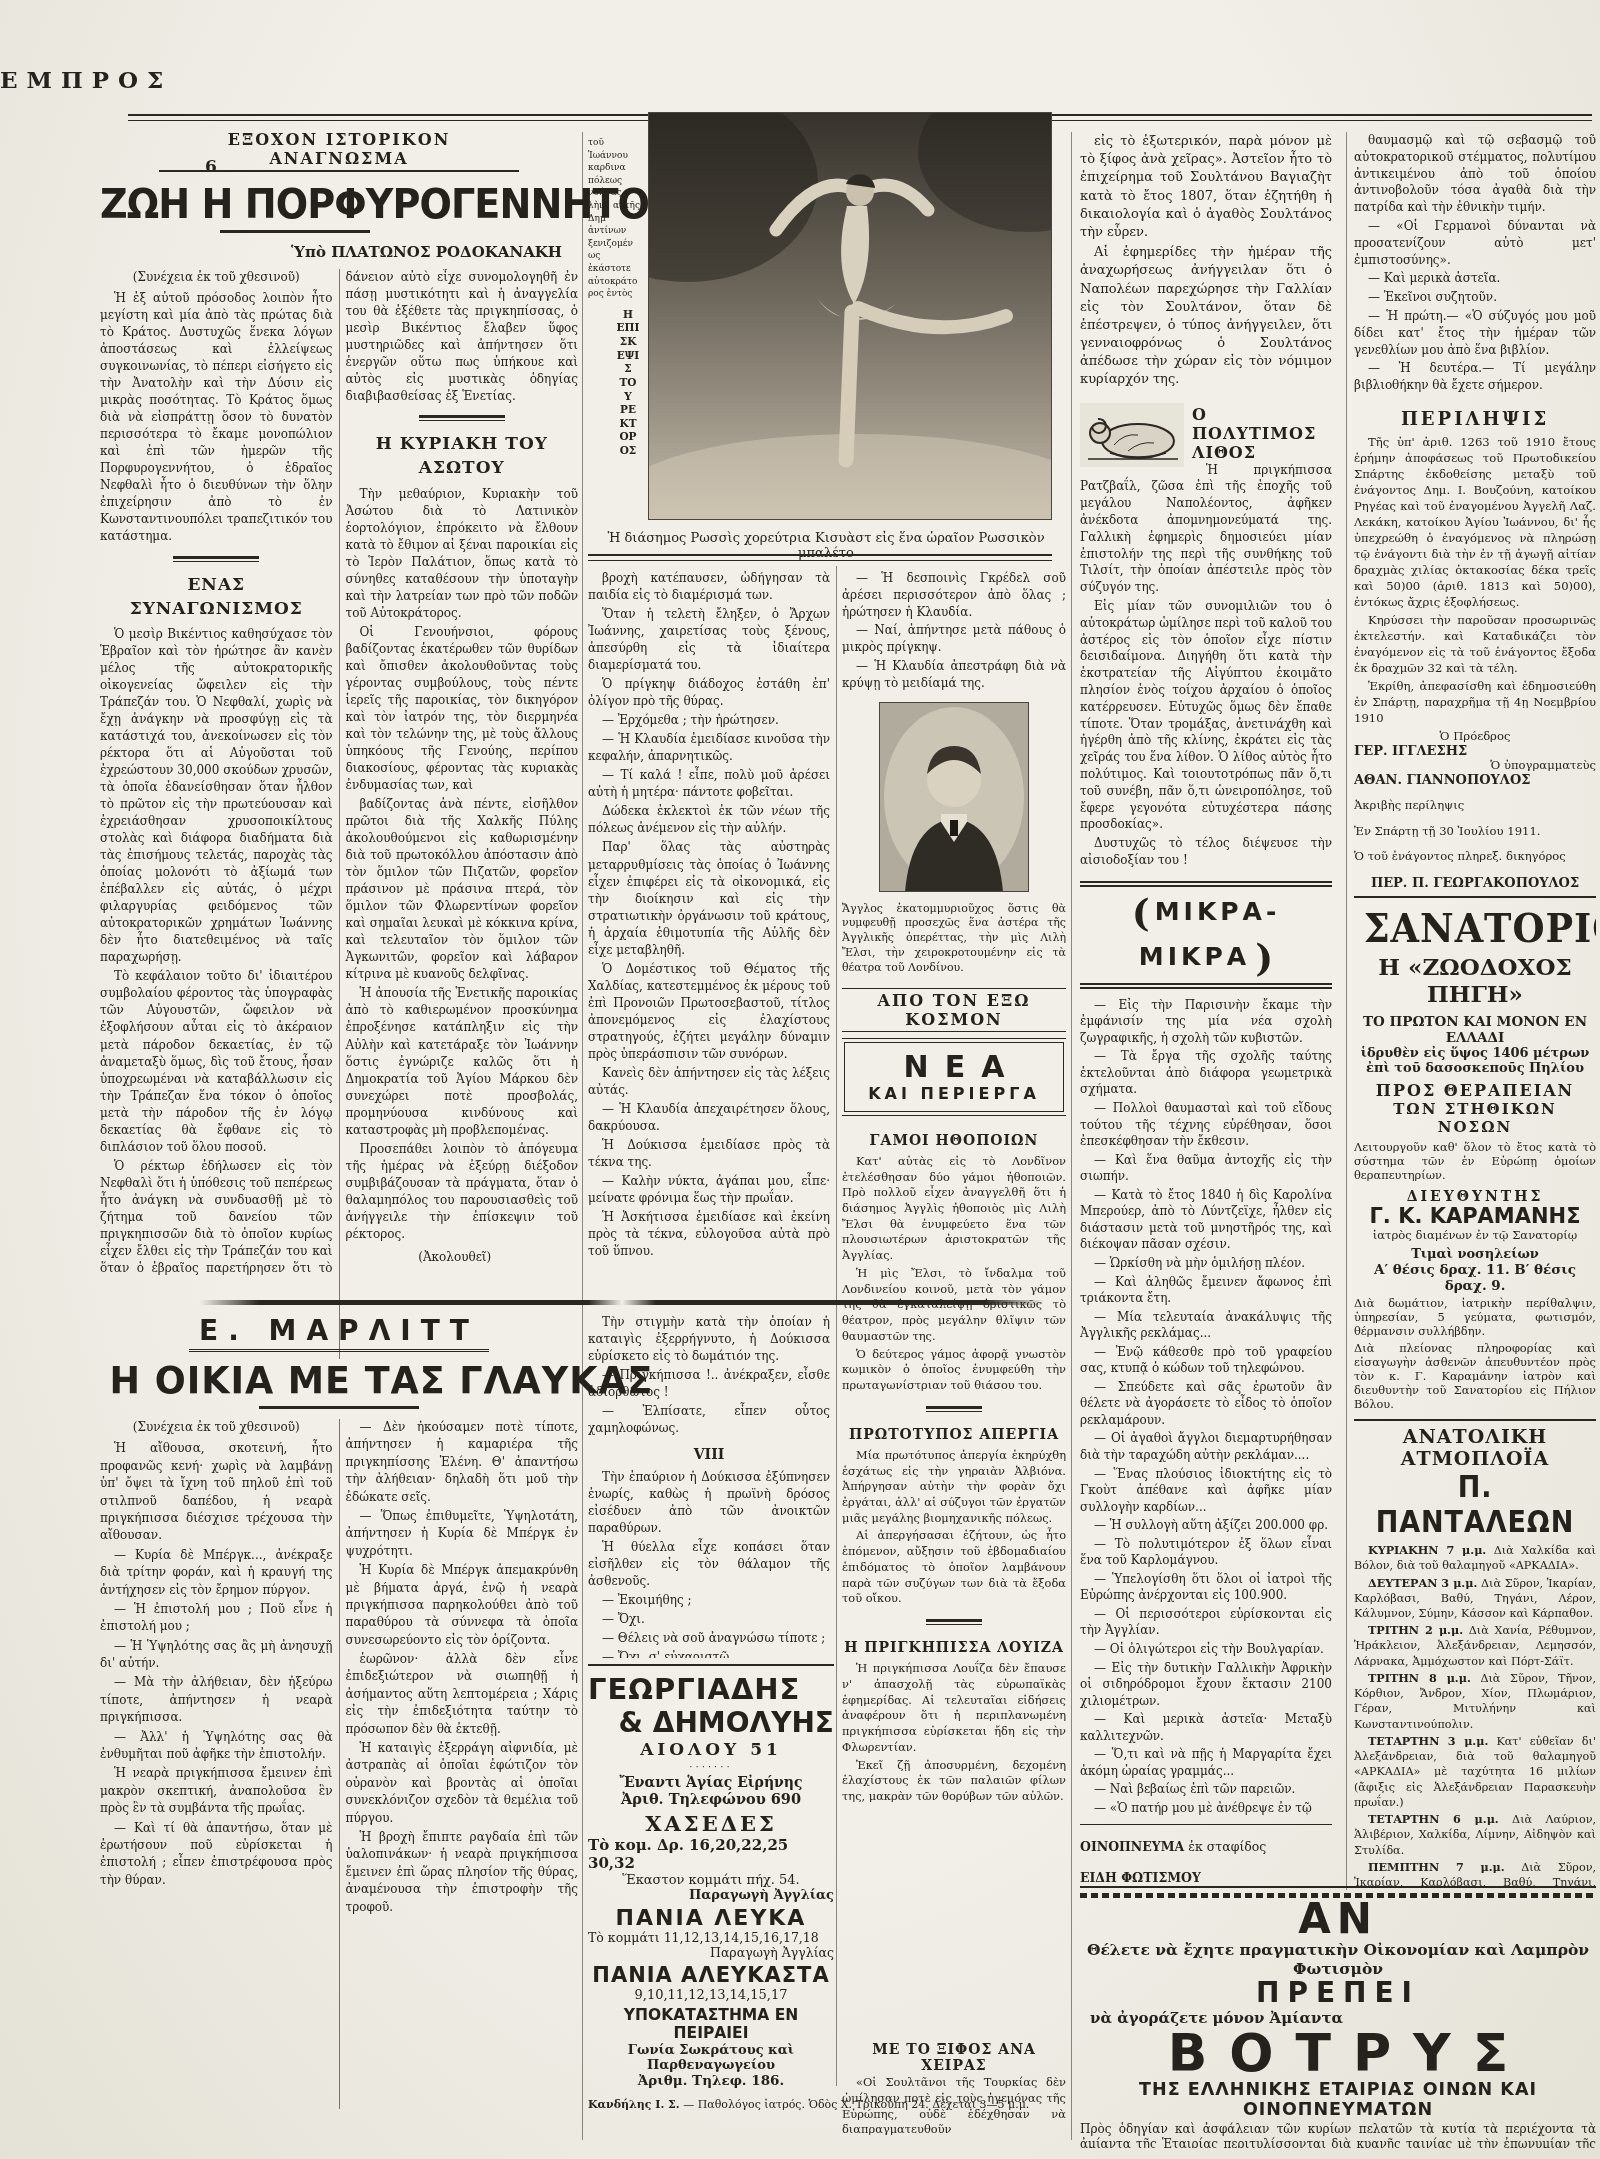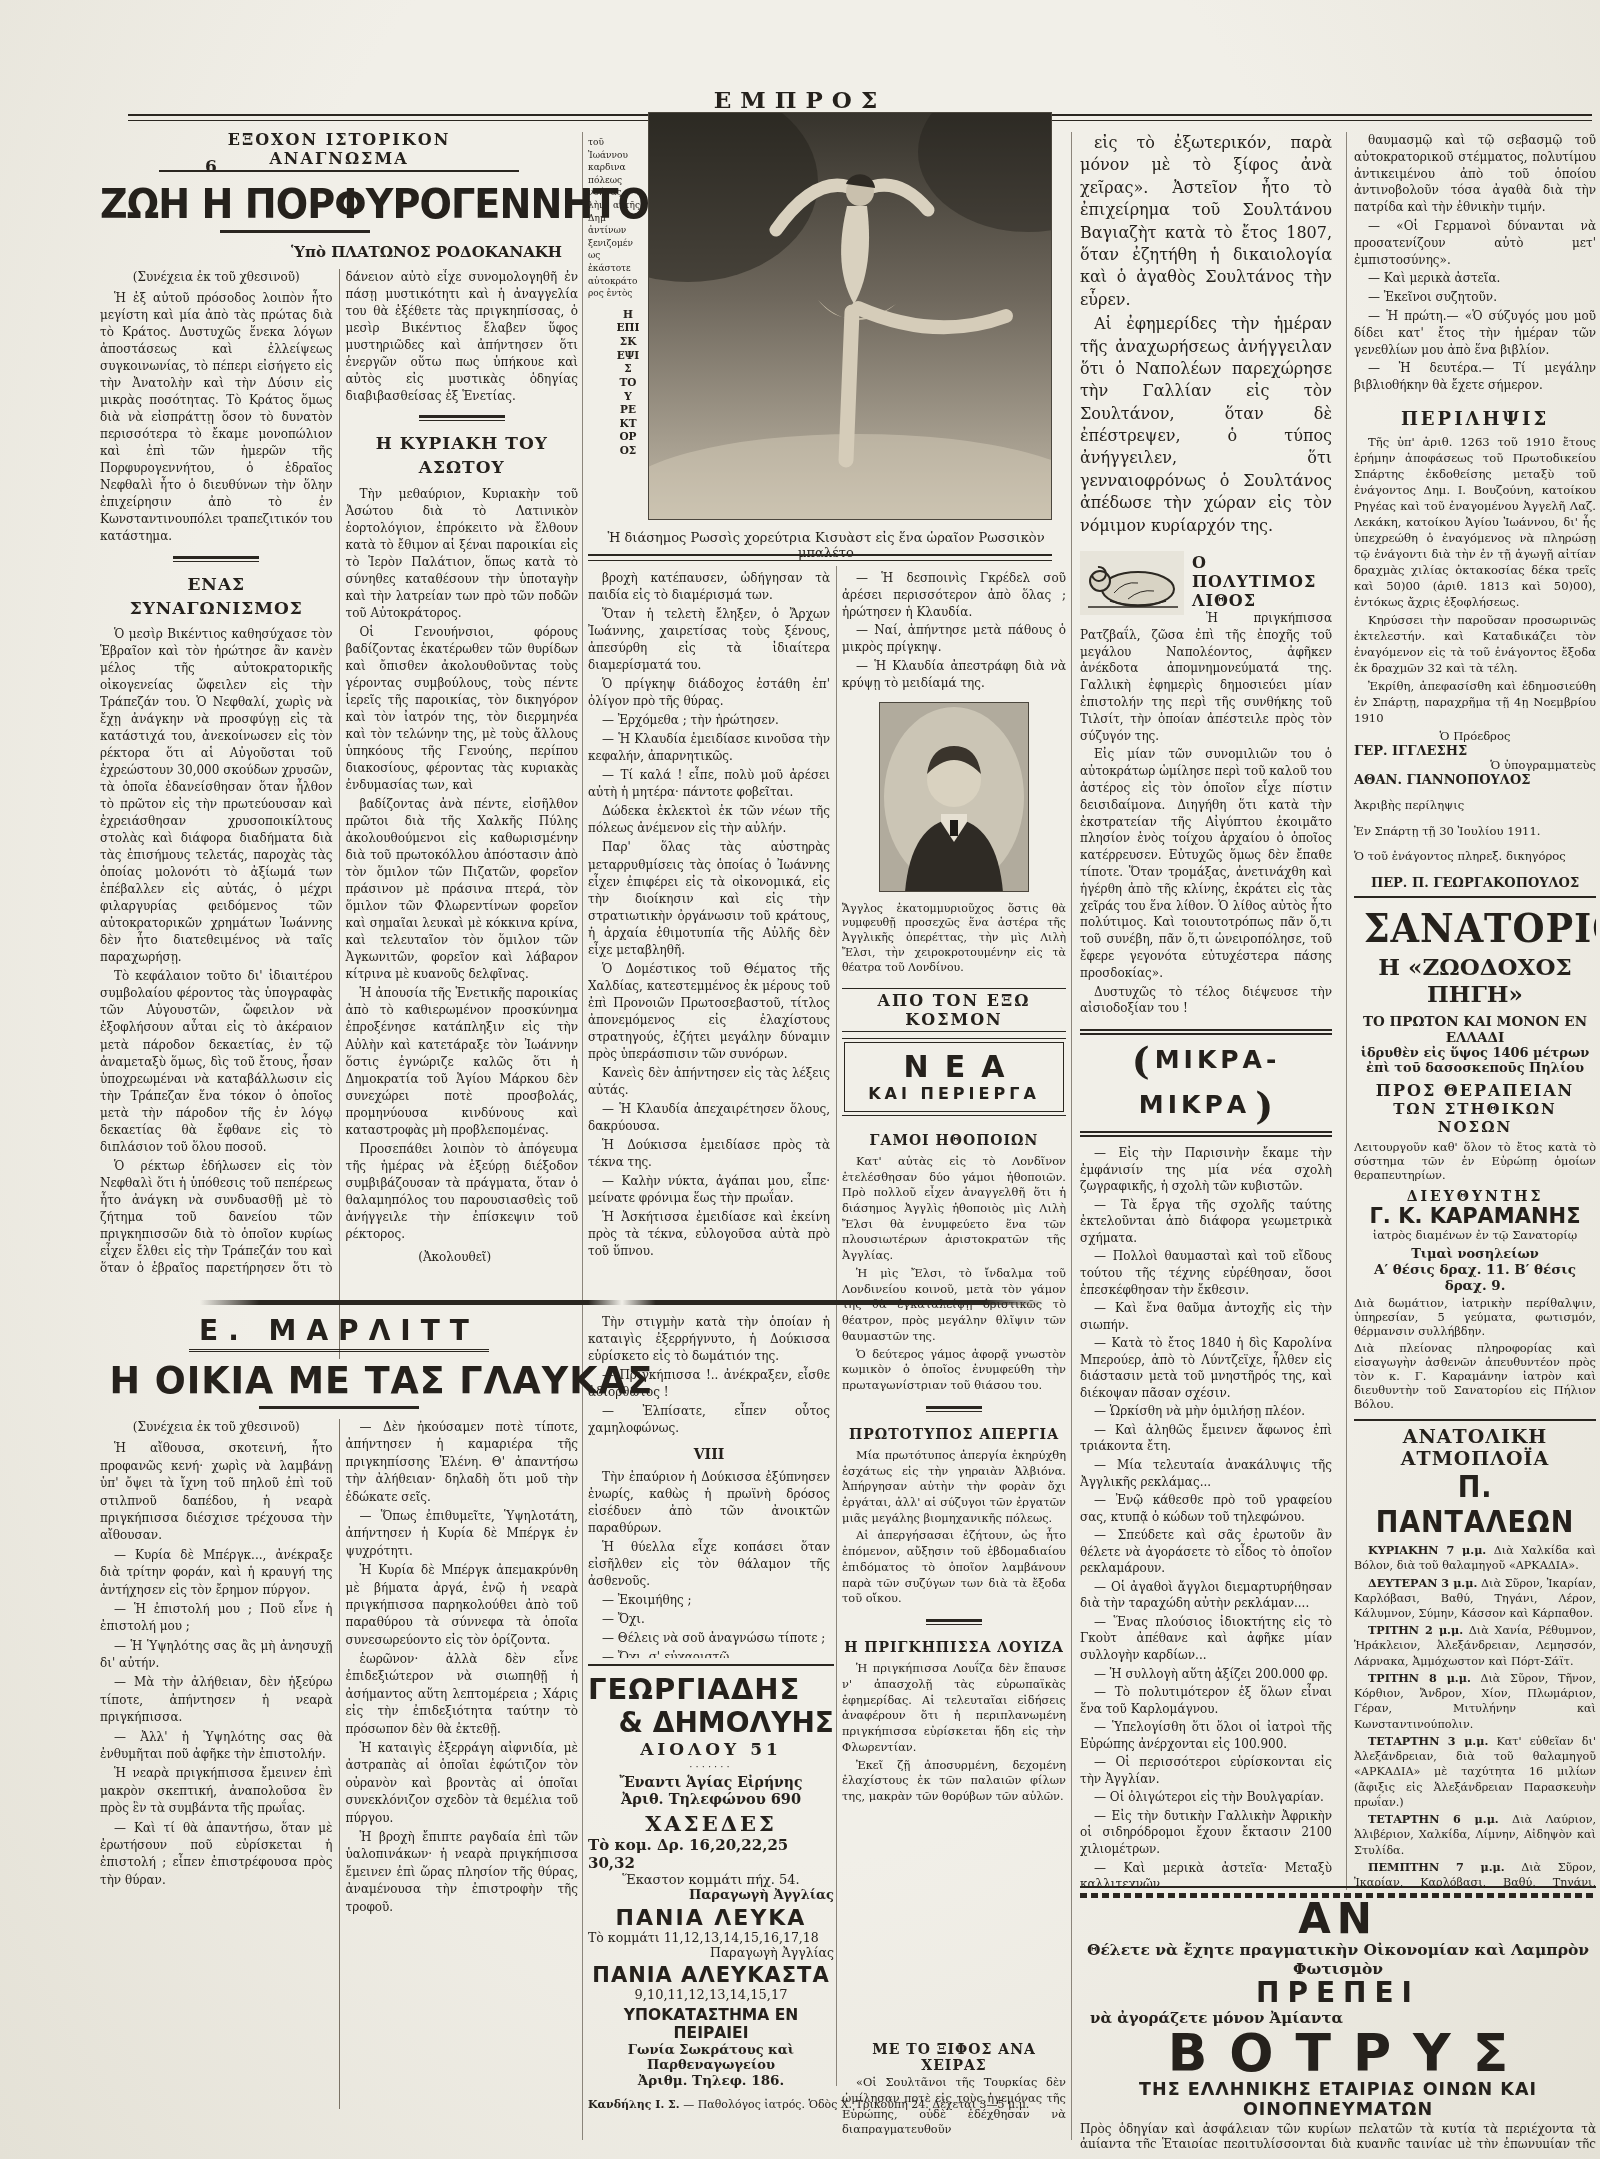--- a/index.html
+++ b/index.html
@@ -17,21 +17,21 @@
   .endmark{text-align:center;padding-right:14px;font-size:12px;margin-top:6px;}
   b{font-weight:bold;}
   .adcenter{text-align:center;}
 </style>
 </head>
 <body>
 
 <div class="page">
 
   <div class="abs" style="left:205px;top:156px;font-weight:bold;font-size:17px;">6</div>
-  <div class="abs" style="left:0;right:0;top:86px;text-align:center;font-weight:bold;font-size:23px;letter-spacing:9px;">ΕΜΠΡΟΣ</div>
+  <div class="abs" style="left:0;right:0;top:66px;text-align:left;font-weight:bold;font-size:23px;letter-spacing:9px;">ΕΜΠΡΟΣ</div>
   <div class="hrule" style="left:128px;right:8px;top:114px;"></div>
 
   <div class="vrule" style="left:582px;top:132px;height:2008px;"></div>
   <div class="vrule" style="left:836px;top:566px;height:1520px;"></div>
   <div class="vrule" style="left:1071px;top:132px;height:2008px;"></div>
   <div class="vrule" style="left:1346px;top:132px;height:1758px;"></div>
 
   <section class="abs" style="left:100px;top:130px;width:478px;">
     <div style="width:360px;margin:0 auto;text-align:center;font-weight:bold;font-size:16px;letter-spacing:2px;border-bottom:2px solid #2a2620;padding-bottom:2px;">ΕΞΟΧΟΝ ΙΣΤΟΡΙΚΟΝ ΑΝΑΓΝΩΣΜΑ</div>
     <h1 style="margin:8px 0 0 0;font-family:'DejaVu Sans',sans-serif;font-weight:bold;font-size:41px;letter-spacing:-1px;white-space:nowrap;transform:scaleX(.93);transform-origin:left;">ΖΩΗ Η ΠΟΡΦΥΡΟΓΕΝΝΗΤΟΣ</h1>
@@ -161,21 +161,21 @@
         <p>Ἐκεῖ ζῇ ἀποσυρμένη, δεχομένη ἐλαχίστους ἐκ τῶν παλαιῶν φίλων της, μακρὰν τῶν θορύβων τῶν αὐλῶν.</p>
       </div>
     <div style="flex:1;"></div>
     <div class="subhead" style="font-size:14px;margin-bottom:2px;">ΜΕ ΤΟ ΞΙΦΟΣ ΑΝΑ ΧΕΙΡΑΣ</div>
     <div class="jtext" style="font-size:11.4px;line-height:1.38;">
         <p>«Οἱ Σουλτᾶνοι τῆς Τουρκίας δὲν ὡμίλησαν ποτὲ εἰς τοὺς ἡγεμόνας τῆς Εὐρώπης, οὐδὲ ἐδέχθησαν νὰ διαπραγματευθοῦν</p>
       </div>
   </div>
 
   <div class="abs" style="left:1080px;top:132px;width:252px;height:1756px;overflow:hidden;">
-    <div class="jtext" style="font-size:16px;line-height:1.4;">
+    <div class="jtext" style="font-size:13px;line-height:1.4;">
         <p>εἰς τὸ ἐξωτερικόν, παρὰ μόνον μὲ τὸ ξίφος ἀνὰ χεῖρας». Ἀστεῖον ἦτο τὸ ἐπιχείρημα τοῦ Σουλτάνου Βαγιαζὴτ κατὰ τὸ ἔτος 1807, ὅταν ἐζητήθη ἡ δικαιολογία καὶ ὁ ἀγαθὸς Σουλτάνος τὴν εὗρεν.</p>
         <p>Αἱ ἐφημερίδες τὴν ἡμέραν τῆς ἀναχωρήσεως ἀνήγγειλαν ὅτι ὁ Ναπολέων παρεχώρησε τὴν Γαλλίαν εἰς τὸν Σουλτάνον, ὅταν δὲ ἐπέστρεψεν, ὁ τύπος ἀνήγγειλεν, ὅτι γενναιοφρόνως ὁ Σουλτάνος ἀπέδωσε τὴν χώραν εἰς τὸν νόμιμον κυρίαρχόν της.</p>
       </div>
     <div style="margin:10px 0 4px 0;">
       <svg width="104" height="64" viewBox="0 0 104 64" style="float:left;margin:4px 8px 2px 0;">
         <rect width="104" height="64" fill="#e7e4da"></rect>
         <ellipse cx="58" cy="38" rx="36" ry="17" fill="#d8d3c4" stroke="#2c2822" stroke-width="2"></ellipse>
         <path d="M30,50 q28,8 56,0" stroke="#2c2822" stroke-width="1.4" fill="none"></path>
         <circle cx="20" cy="30" r="10" fill="#d8d3c4" stroke="#2c2822" stroke-width="2"></circle>
         <path d="M12,24 a7 7 0 1 0 6,-8" stroke="#2c2822" stroke-width="2" fill="none"></path>

